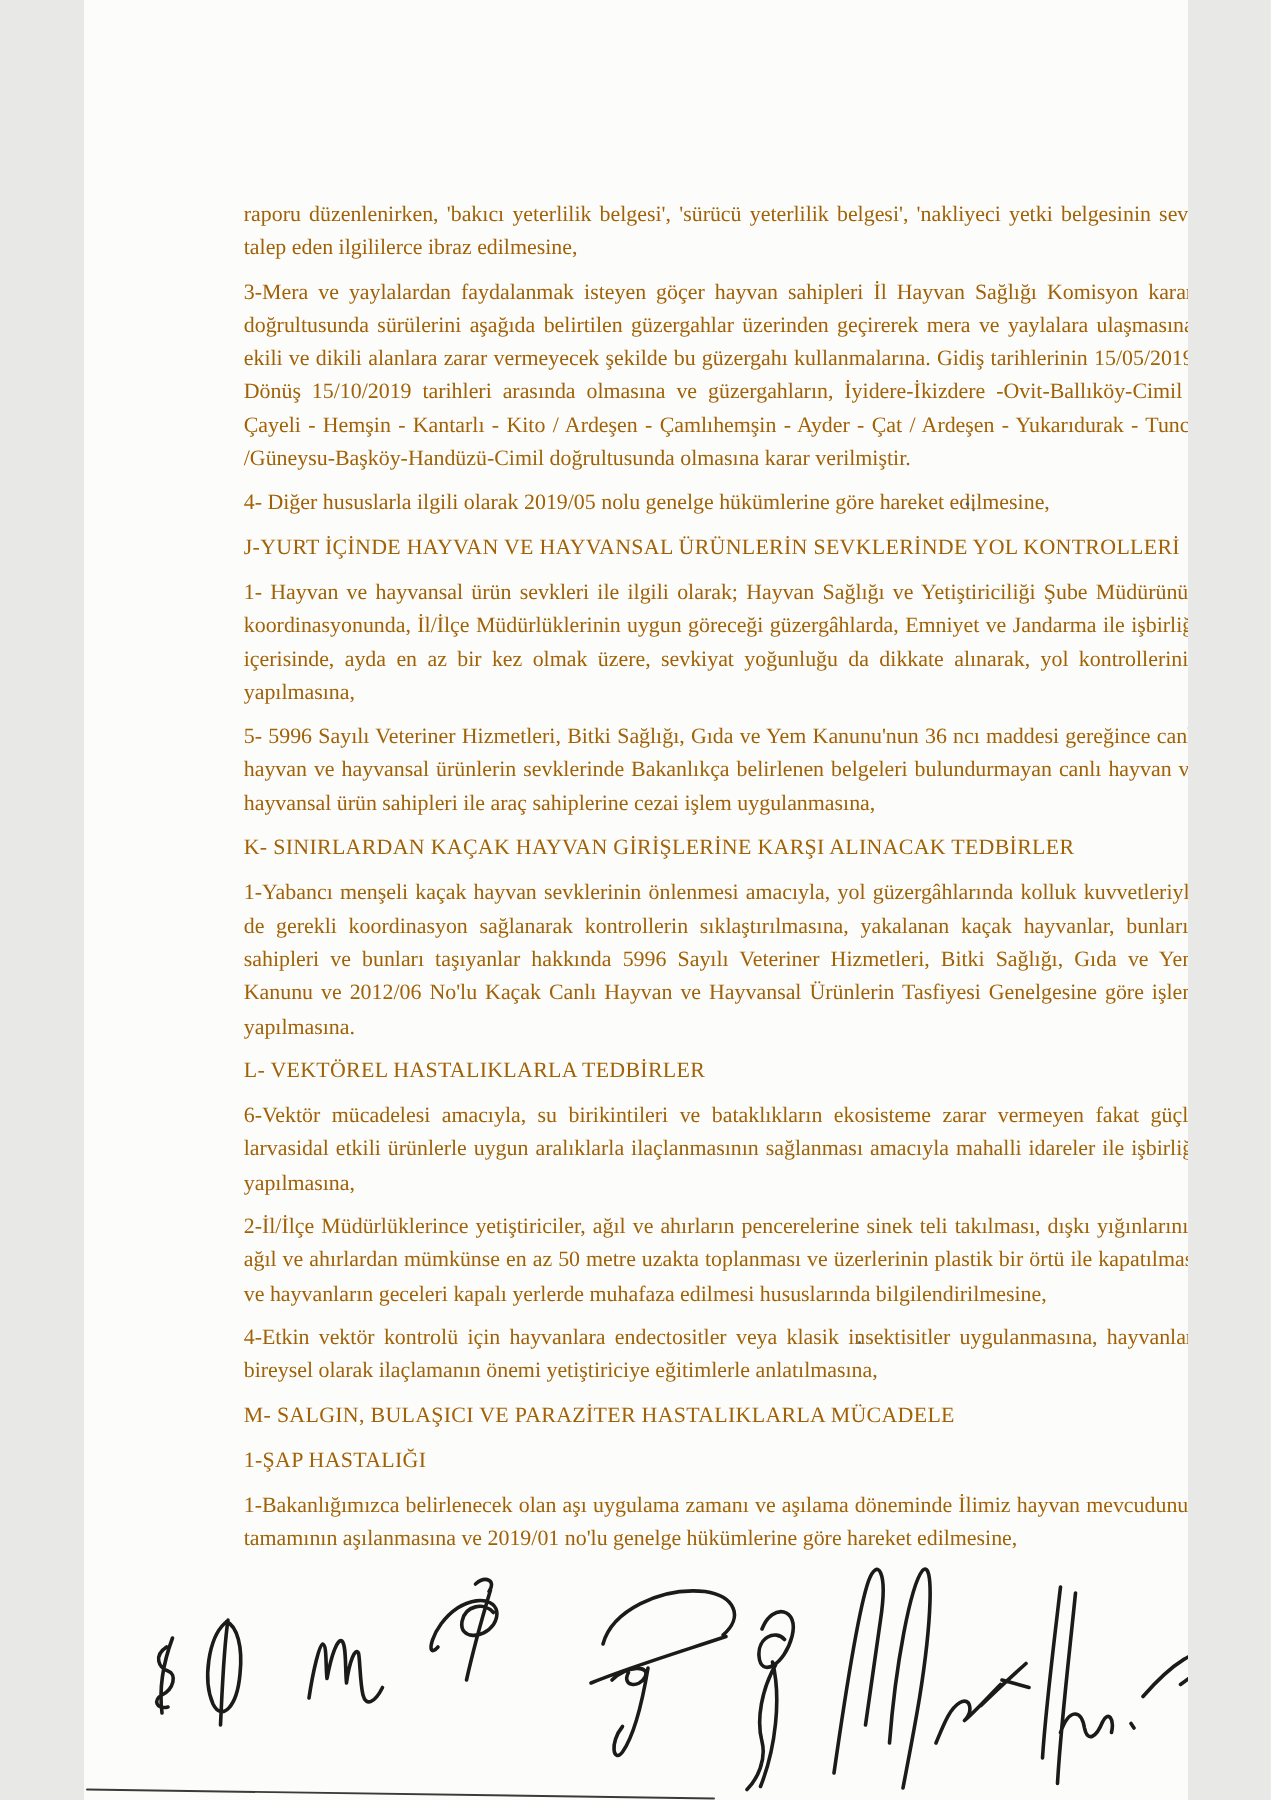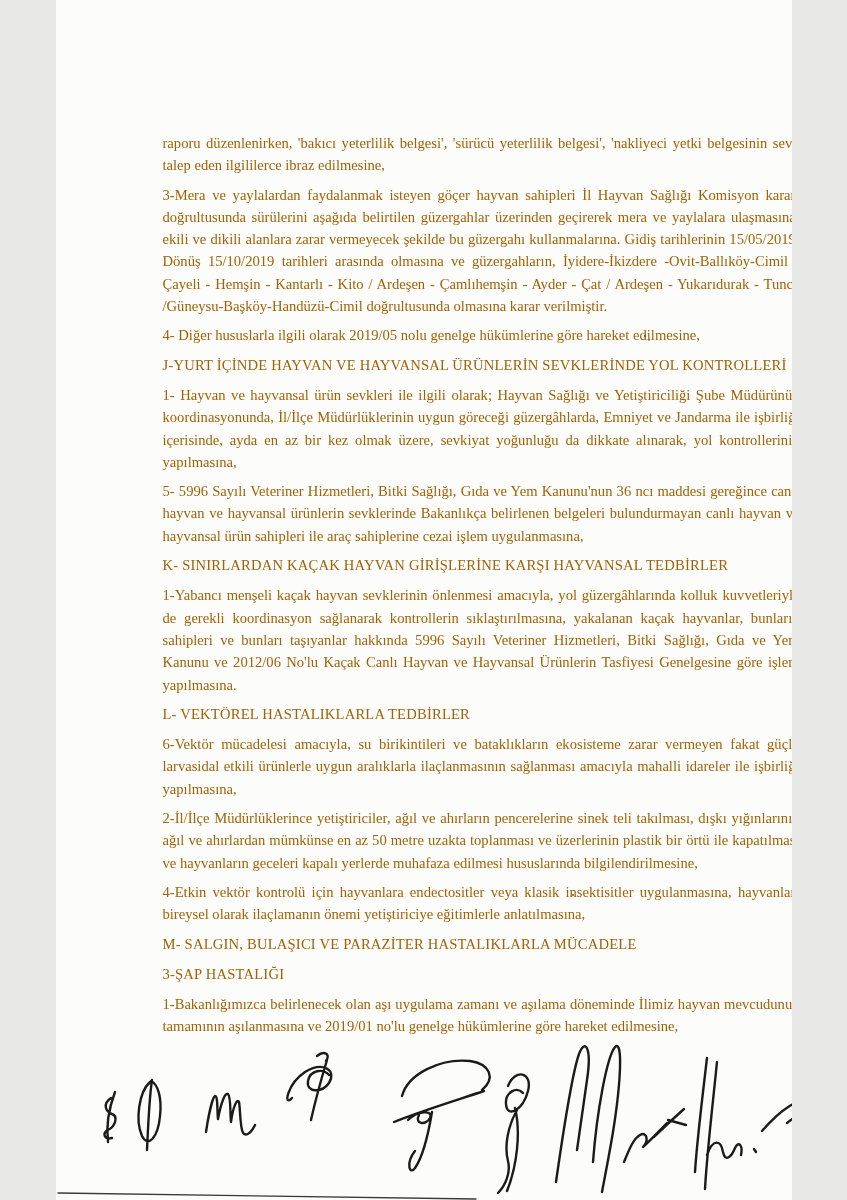--- a/index.html
+++ b/index.html
@@ -39,28 +39,28 @@
 
 <div class="page">
 
   <div class="content">
     <p>raporu düzenlenirken, 'bakıcı yeterlilik belgesi', 'sürücü yeterlilik belgesi', 'nakliyeci yetki belgesinin sevk talep eden ilgililerce ibraz edilmesine,</p>
     <p>3-Mera ve yaylalardan faydalanmak isteyen göçer hayvan sahipleri İl Hayvan Sağlığı Komisyon kararı doğrultusunda sürülerini aşağıda belirtilen güzergahlar üzerinden geçirerek mera ve yaylalara ulaşmasına, ekili ve dikili alanlara zarar vermeyecek şekilde bu güzergahı kullanmalarına. Gidiş tarihlerinin 15/05/2019, Dönüş 15/10/2019 tarihleri arasında olmasına ve güzergahların, İyidere-İkizdere -Ovit-Ballıköy-Cimil / Çayeli - Hemşin - Kantarlı - Kito / Ardeşen - Çamlıhemşin - Ayder - Çat / Ardeşen - Yukarıdurak - Tunca /Güneysu-Başköy-Handüzü-Cimil doğrultusunda olmasına karar verilmiştir.</p>
     <p>4- Diğer hususlarla ilgili olarak 2019/05 nolu genelge hükümlerine göre hareket edilmesine,</p>
     <p class="heading">J-YURT İÇİNDE HAYVAN VE HAYVANSAL ÜRÜNLERİN SEVKLERİNDE YOL KONTROLLERİ</p>
     <p>1- Hayvan ve hayvansal ürün sevkleri ile ilgili olarak; Hayvan Sağlığı ve Yetiştiriciliği Şube Müdürünün koordinasyonunda, İl/İlçe Müdürlüklerinin uygun göreceği güzergâhlarda, Emniyet ve Jandarma ile işbirliği içerisinde, ayda en az bir kez olmak üzere, sevkiyat yoğunluğu da dikkate alınarak, yol kontrollerinin yapılmasına,</p>
     <p>5- 5996 Sayılı Veteriner Hizmetleri, Bitki Sağlığı, Gıda ve Yem Kanunu'nun 36 ncı maddesi gereğince canlı hayvan ve hayvansal ürünlerin sevklerinde Bakanlıkça belirlenen belgeleri bulundurmayan canlı hayvan ve hayvansal ürün sahipleri ile araç sahiplerine cezai işlem uygulanmasına,</p>
-    <p class="heading">K- SINIRLARDAN KAÇAK HAYVAN GİRİŞLERİNE KARŞI HAYVANSAL TEDBİRLER</p>
+    <p class="heading">K- SINIRLARDAN KAÇAK HAYVAN GİRİŞLERİNE KARŞI ALINACAK TEDBİRLER</p>
     <p>1-Yabancı menşeli kaçak hayvan sevklerinin önlenmesi amacıyla, yol güzergâhlarında kolluk kuvvetleriyle de gerekli koordinasyon sağlanarak kontrollerin sıklaştırılmasına, yakalanan kaçak hayvanlar, bunların sahipleri ve bunları taşıyanlar hakkında 5996 Sayılı Veteriner Hizmetleri, Bitki Sağlığı, Gıda ve Yem Kanunu ve 2012/06 No'lu Kaçak Canlı Hayvan ve Hayvansal Ürünlerin Tasfiyesi Genelgesine göre işlem yapılmasına.</p>
     <p class="heading">L- VEKTÖREL HASTALIKLARLA TEDBİRLER</p>
     <p>6-Vektör mücadelesi amacıyla, su birikintileri ve bataklıkların ekosisteme zarar vermeyen fakat güçlü larvasidal etkili ürünlerle uygun aralıklarla ilaçlanmasının sağlanması amacıyla mahalli idareler ile işbirliği yapılmasına,</p>
     <p>2-İl/İlçe Müdürlüklerince yetiştiriciler, ağıl ve ahırların pencerelerine sinek teli takılması, dışkı yığınlarının ağıl ve ahırlardan mümkünse en az 50 metre uzakta toplanması ve üzerlerinin plastik bir örtü ile kapatılması ve hayvanların geceleri kapalı yerlerde muhafaza edilmesi hususlarında bilgilendirilmesine,</p>
     <p>4-Etkin vektör kontrolü için hayvanlara endectositler veya klasik insektisitler uygulanmasına, hayvanları bireysel olarak ilaçlamanın önemi yetiştiriciye eğitimlerle anlatılmasına,</p>
     <p class="heading">M- SALGIN, BULAŞICI VE PARAZİTER HASTALIKLARLA MÜCADELE</p>
-    <p class="heading">3-ŞAP HASTALIĞI</p>
+    <p class="heading">1-ŞAP HASTALIĞI</p>
     <p>1-Bakanlığımızca belirlenecek olan aşı uygulama zamanı ve aşılama döneminde İlimiz hayvan mevcudunun tamamının aşılanmasına ve 2019/01  no'lu genelge hükümlerine göre hareket edilmesine,</p>
   </div>
 
   <svg class="ink" viewBox="0 0 847 1200" xmlns="http://www.w3.org/2000/svg">
 
     <g>
       <path d="M55,1098 C46,1104 50,1112 56,1114 C62,1116 60,1126 52,1130 C46,1133 48,1140 56,1138 M59,1092 C53,1108 50,1126 52,1142"></path>
     </g>
     <g>
       <path d="M94,1082 C83,1092 79,1120 86,1136 C92,1148 102,1138 104,1116 C106,1098 102,1084 95,1081 M96,1080 C93,1100 92,1130 91,1150"></path>

